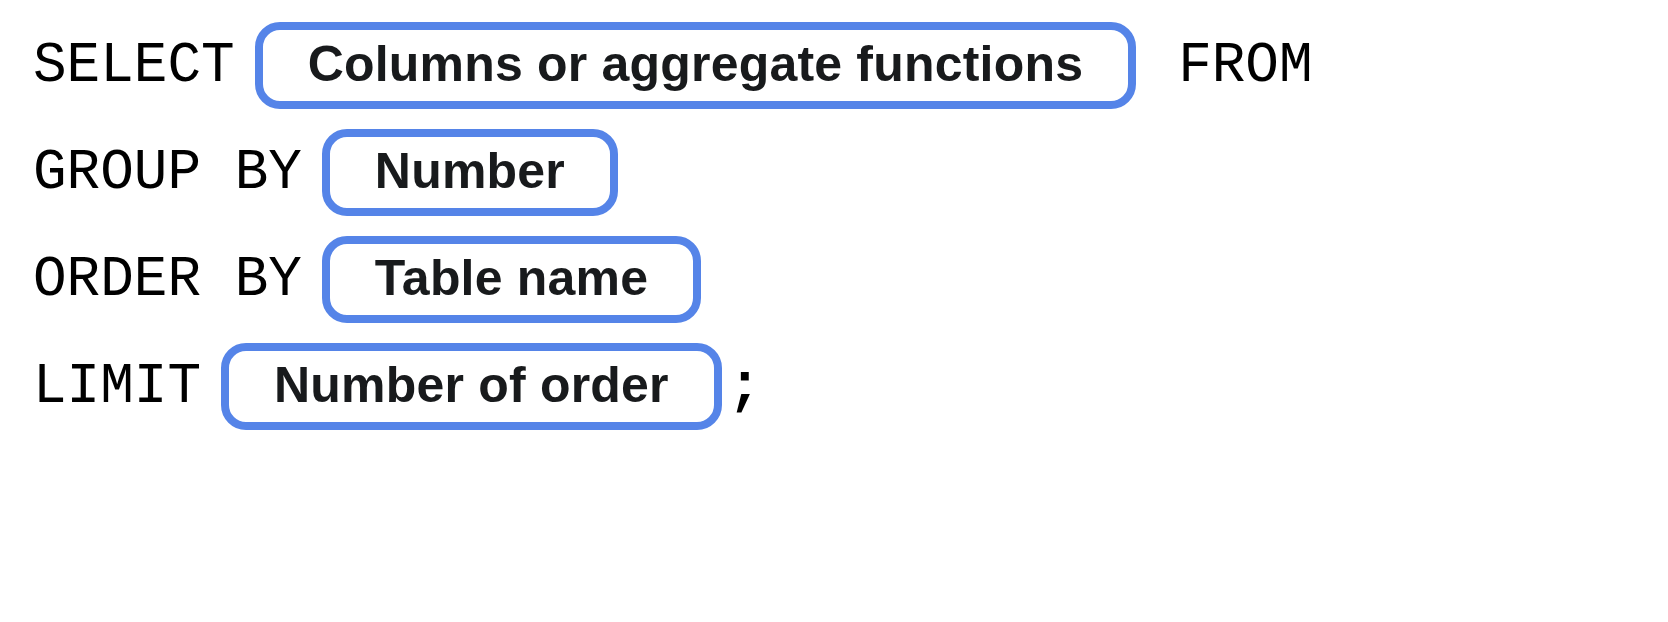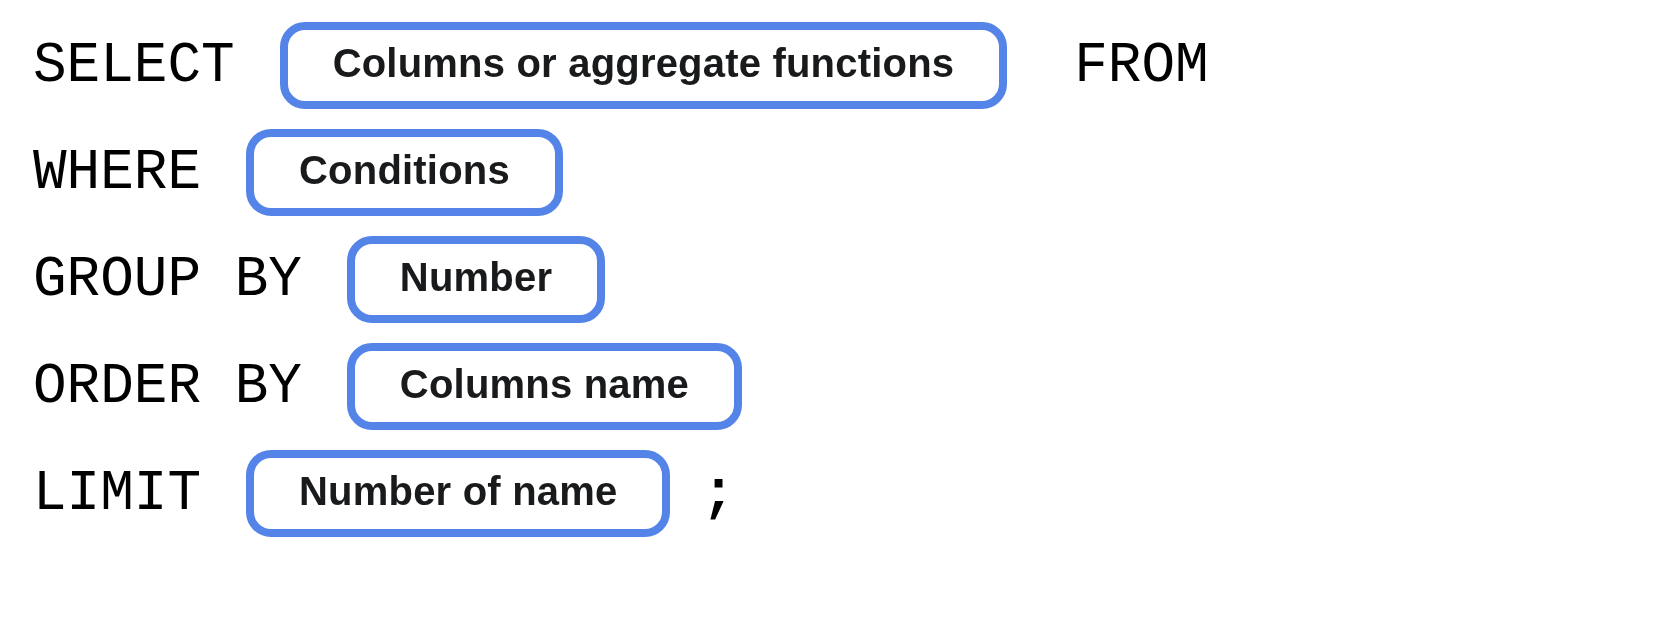--- a/index.html
+++ b/index.html
@@ -19,74 +19,70 @@
   }
   .canvas {
     padding: 22px 0 0 33px;
     width: 1668px;
   }
   .row {
     display: flex;
     align-items: center;
     height: 87px;
     margin-bottom: 20px;
-    gap: 45px;
+    gap: 20px;
   }
   .kw {
     font-family: "Liberation Mono", monospace;
     font-size: 56px;
     line-height: 1;
     color: var(--kw-color);
     white-space: pre;
     transform: scaleY(1.03);
   }
   .kw-from { margin-left: 22px; }
   .kw-semicolon { margin-left: -14px; font-weight: 700; }
   .chip {
     display: inline-flex;
     align-items: center;
     justify-content: center;
     height: 87px;
     border: 8px solid var(--accent);
     border-radius: 25px;
     background: #ffffff;
     padding: 0 45px 4px 45px;
-    font-size: 40px;
+    font-size: 50px;
     font-weight: 600;
     letter-spacing: 0.2px;
     color: var(--chip-text);
     white-space: nowrap;
     text-align: center;
   }
 </style>
 </head>
 <body>
 
 <div class="canvas">
 
   <div class="row">
     <span class="kw">SELECT</span>
     <span class="chip">Columns or aggregate functions</span>
     <span class="kw kw-from">FROM</span>
   </div>
 
-  <div class="row">
-    <span class="kw">WHERE</span>
-    <span class="chip">Conditions</span>
-  </div>
 
   <div class="row">
     <span class="kw">GROUP BY</span>
     <span class="chip">Number</span>
   </div>
 
   <div class="row">
     <span class="kw">ORDER BY</span>
-    <span class="chip">Columns name</span>
+    <span class="chip">Table name</span>
   </div>
 
   <div class="row">
     <span class="kw">LIMIT</span>
-    <span class="chip">Number of name</span>
+    <span class="chip">Number of order</span>
     <span class="kw kw-semicolon">;</span>
   </div>
 
 </div>
 
 </body></html>

